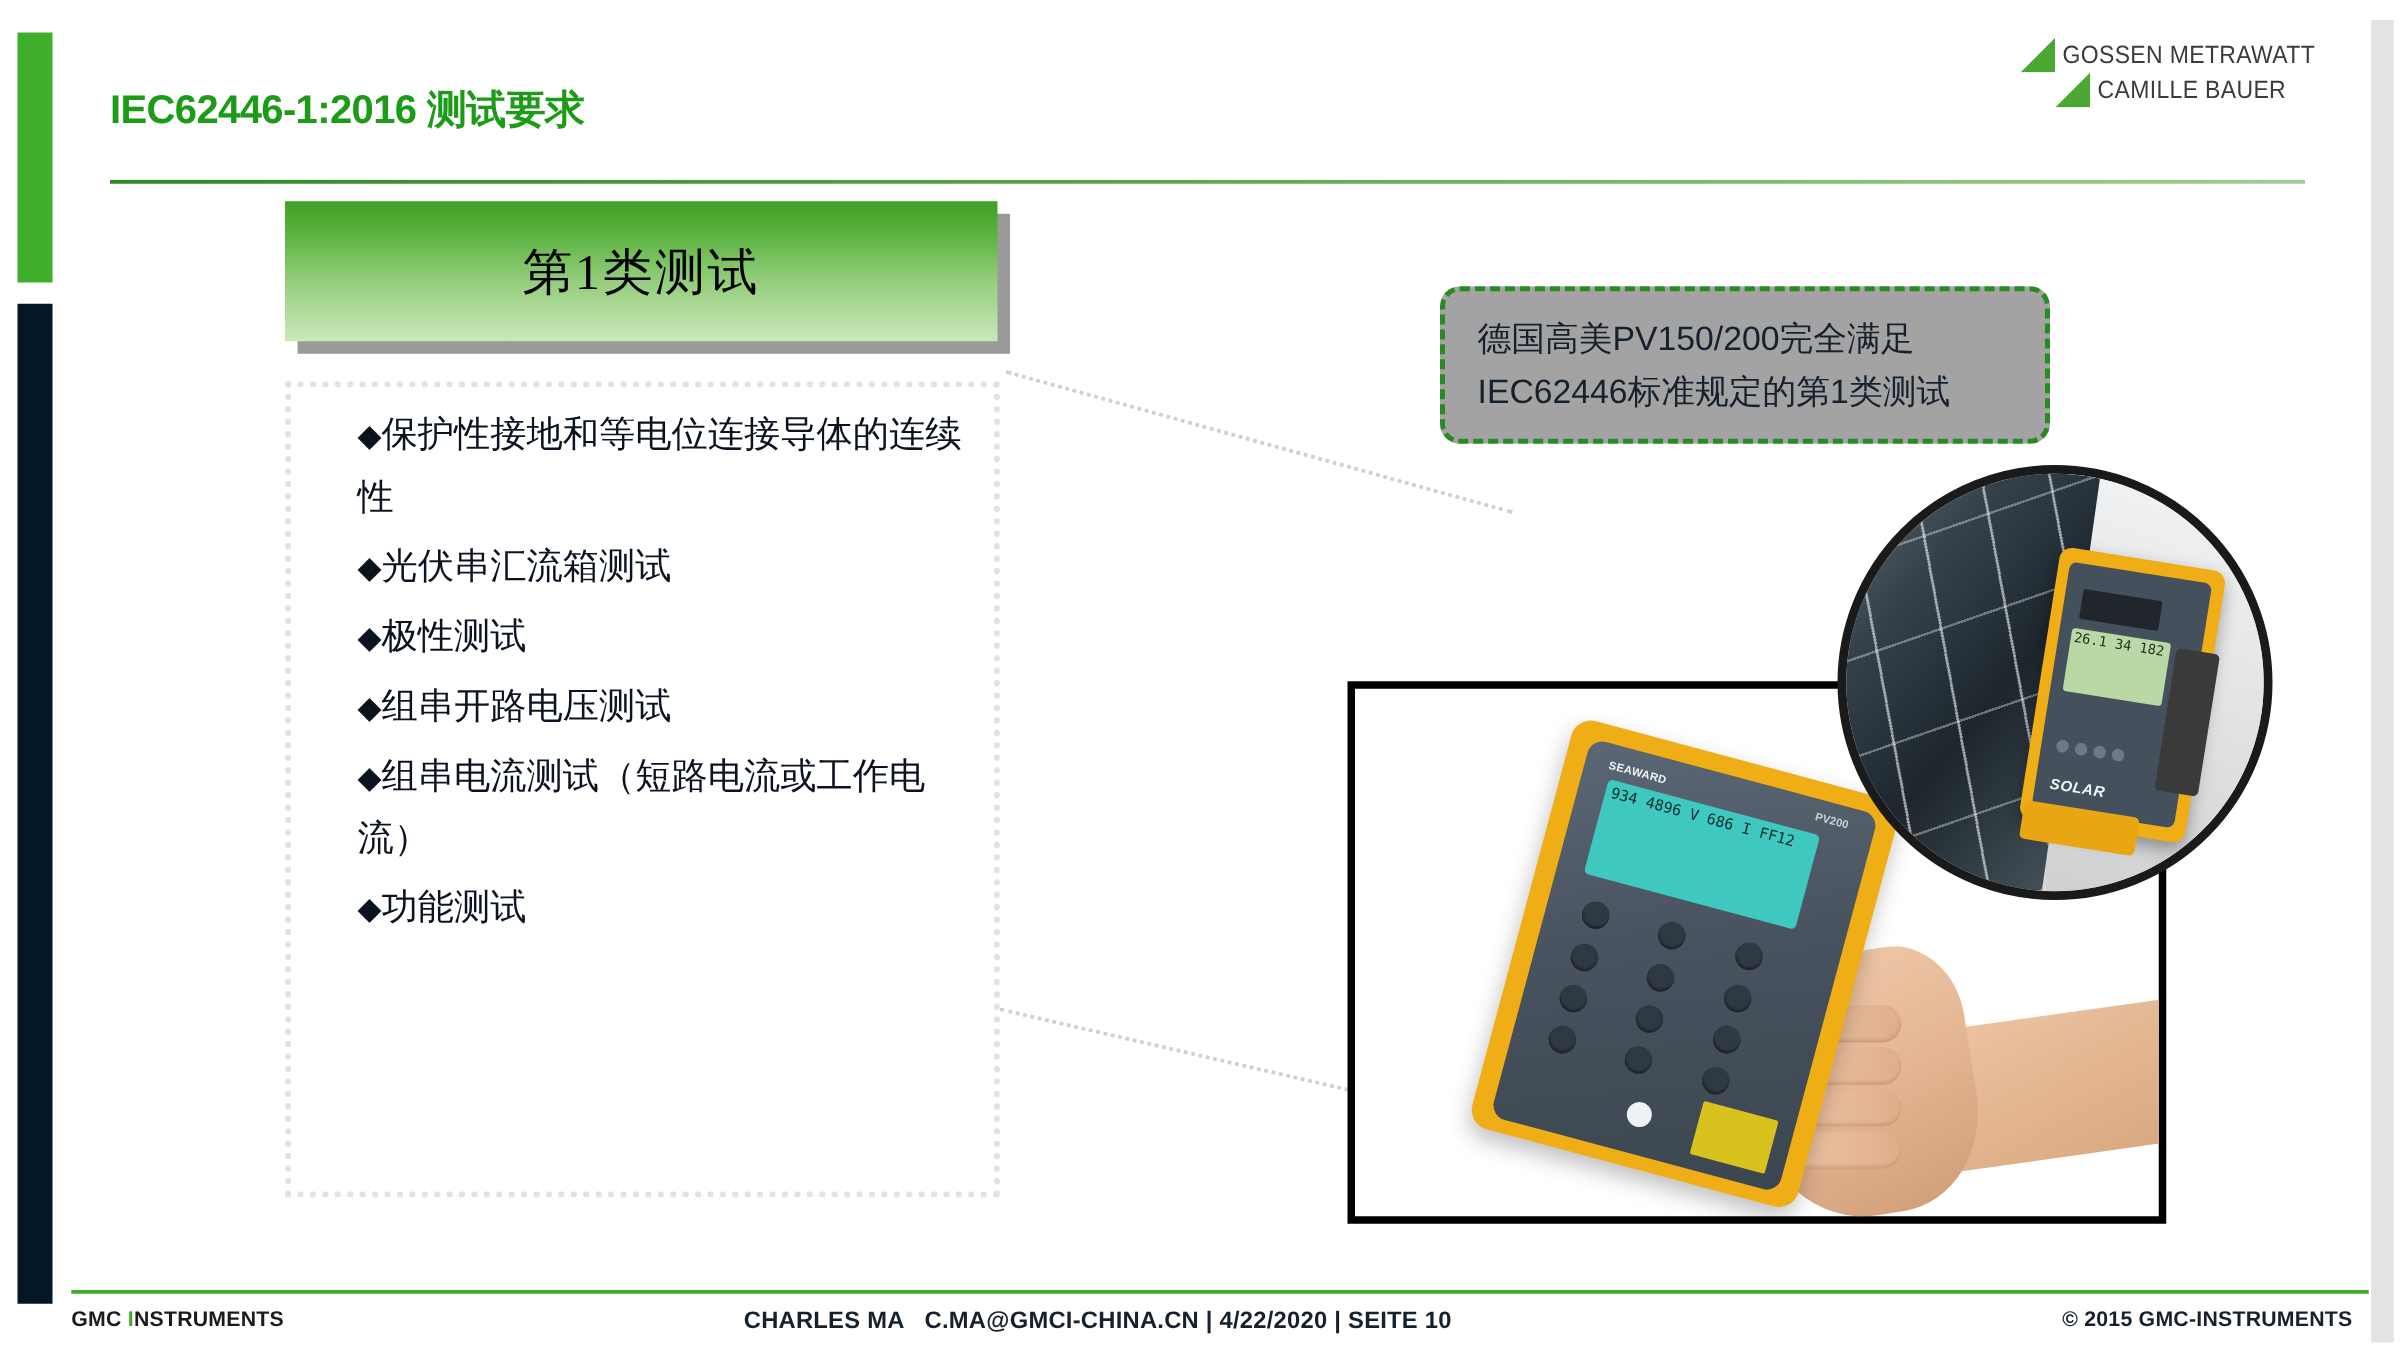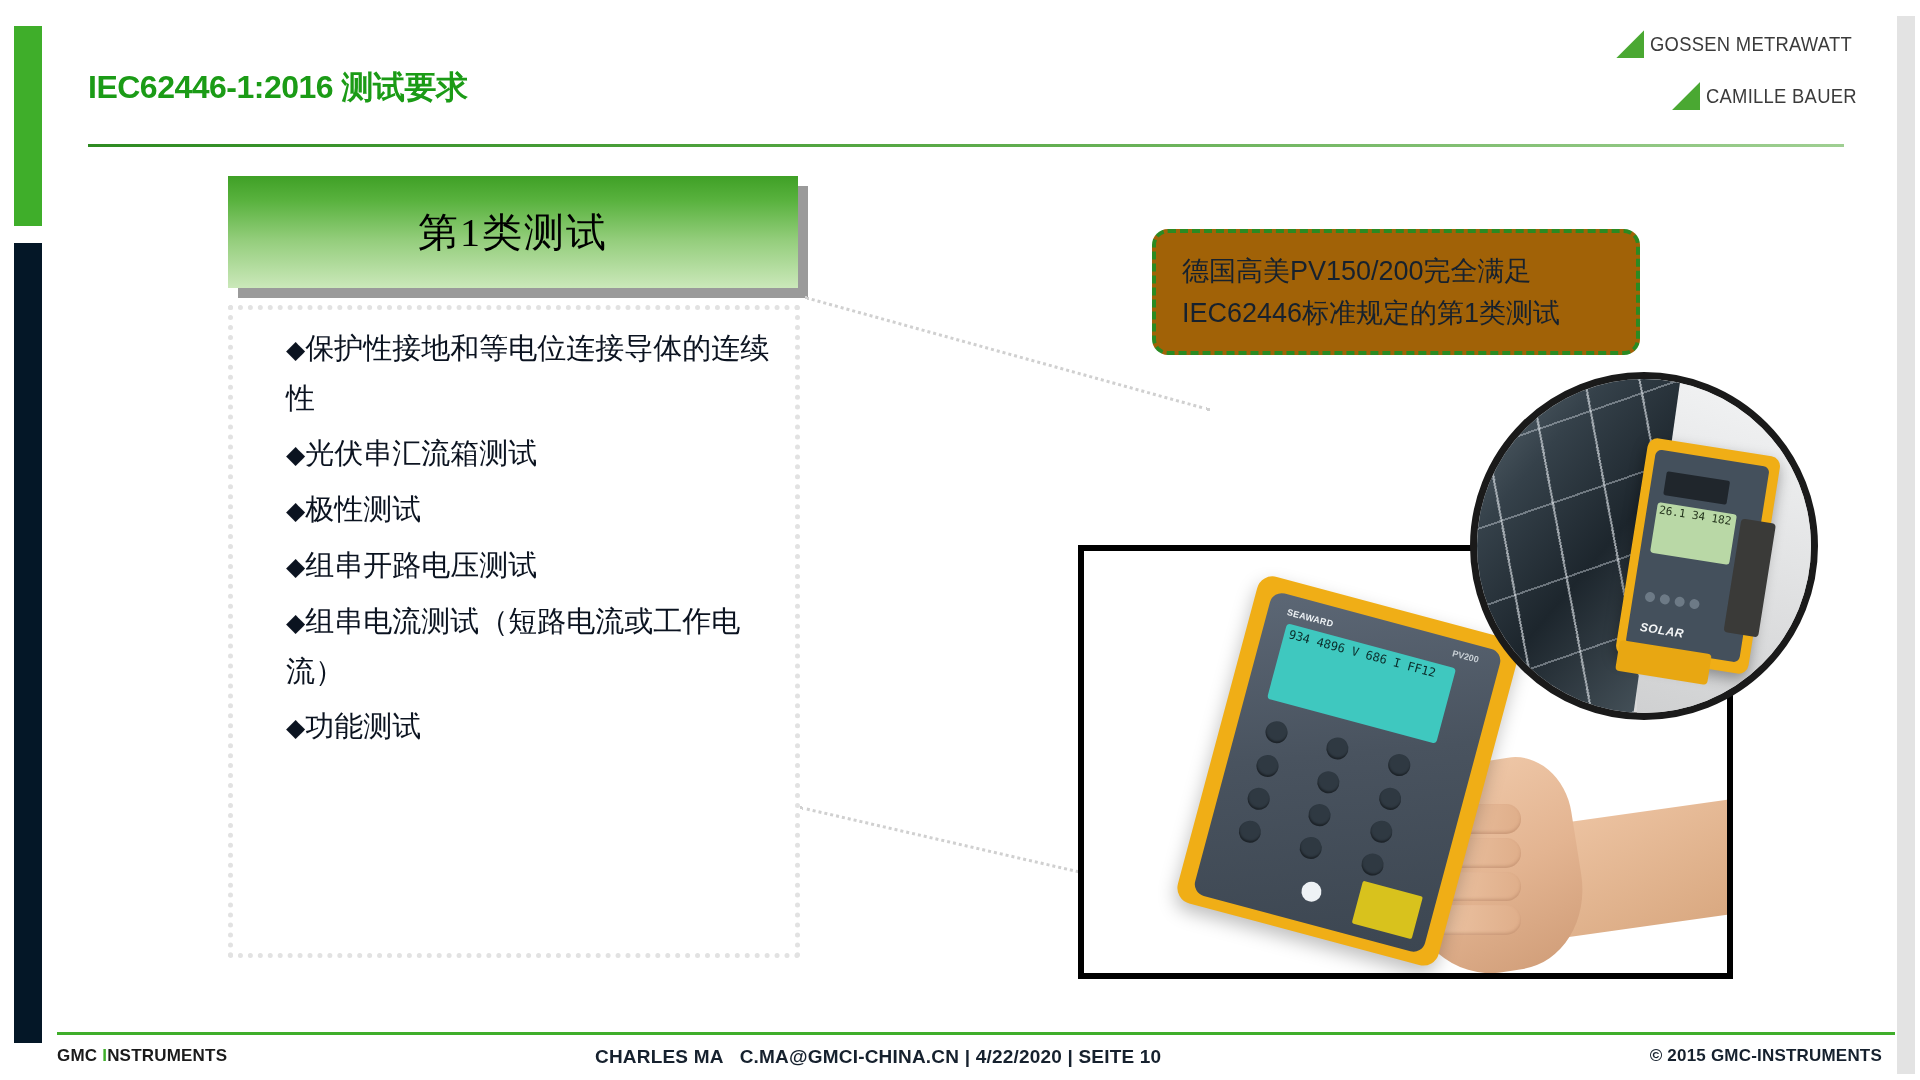--- a/index.html
+++ b/index.html
@@ -44,40 +44,40 @@
   }
   .title-rule {
     position: absolute; left: 88px; top: 144px;
     width: 1756px; height: 3px;
     background: linear-gradient(to right, #2e8b22 0%, #55a743 45%, #9fcf92 100%);
   }
 
   
   .brand {
     position: absolute; right: 50px; top: 30px;
-    display: flex; flex-direction: column; gap: 24px;
-    align-items: flex-end;
+    display: flex; flex-direction: column; gap: 0;
+    align-items: center;
   }
   .brand-row { display: flex; align-items: center; gap: 6px; }
   .brand-tri {
     width: 28px; height: 28px;
     background: #4aa832;
     clip-path: polygon(0 100%, 100% 0, 100% 100%);
   }
   .brand-text {
     font-size: 20px; color: #3b3b3b;
     letter-spacing: 0.3px;
     transform: scaleX(0.92);
     transform-origin: left center;
     white-space: nowrap;
   }
 
   
   .greenbox-wrap {
-    position: absolute; left: 228px; top: 176px;
+    position: absolute; left: 228px; top: 161px;
     width: 570px; height: 134px;
   }
   .greenbox-shadow {
     position: absolute; left: 10px; top: 10px;
     width: 570px; height: 112px;
     background: #9a9a9a;
   }
   .greenbox {
     position: absolute; left: 0; top: 0;
     width: 570px; height: 112px;
@@ -108,21 +108,21 @@
     white-space: pre-wrap;
   }
   .bullet-item .dia { font-size: 25px; }
 
   
   .callout {
     position: absolute; left: 1152px; top: 229px;
     width: 488px; height: 126px;
     border: 4px dashed #2a8a22;
     border-radius: 16px;
-    background: #a16207;
+    background: #a3a3a3;
     display: flex; flex-direction: column; justify-content: center;
     padding-left: 26px;
   }
   .callout-line {
     font-size: 27px; color: #16212e;
     line-height: 42px;
     white-space: nowrap;
   }
 
   

